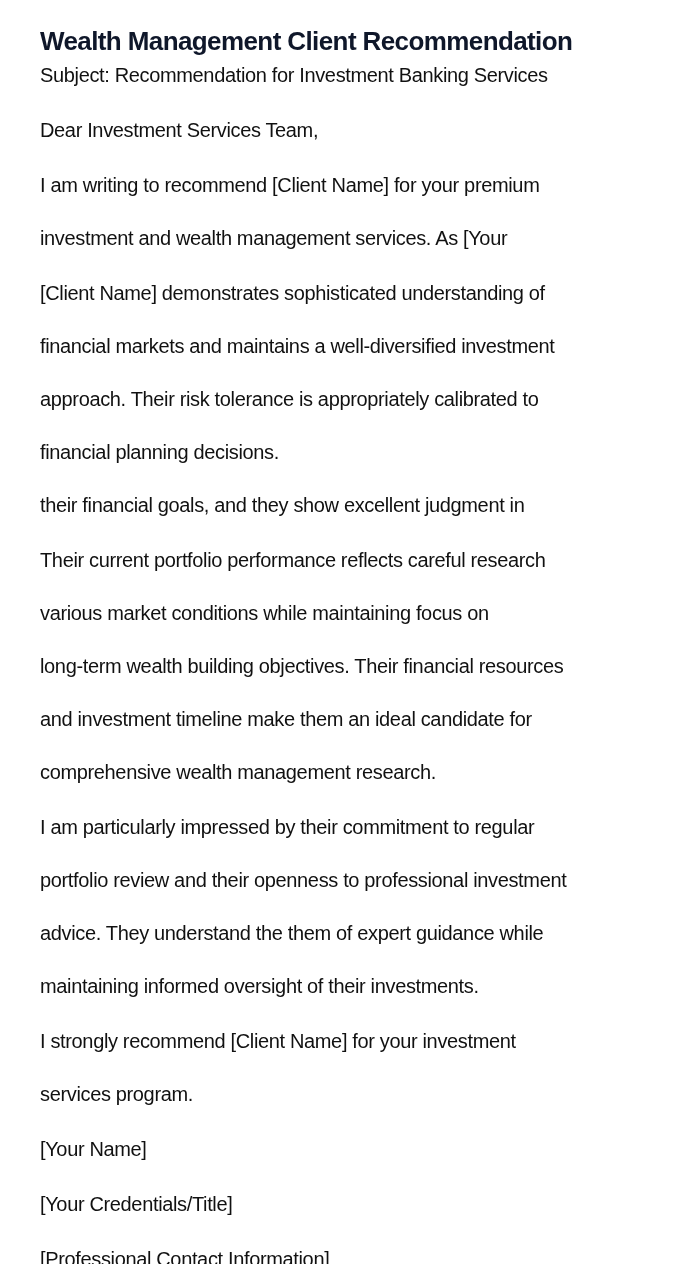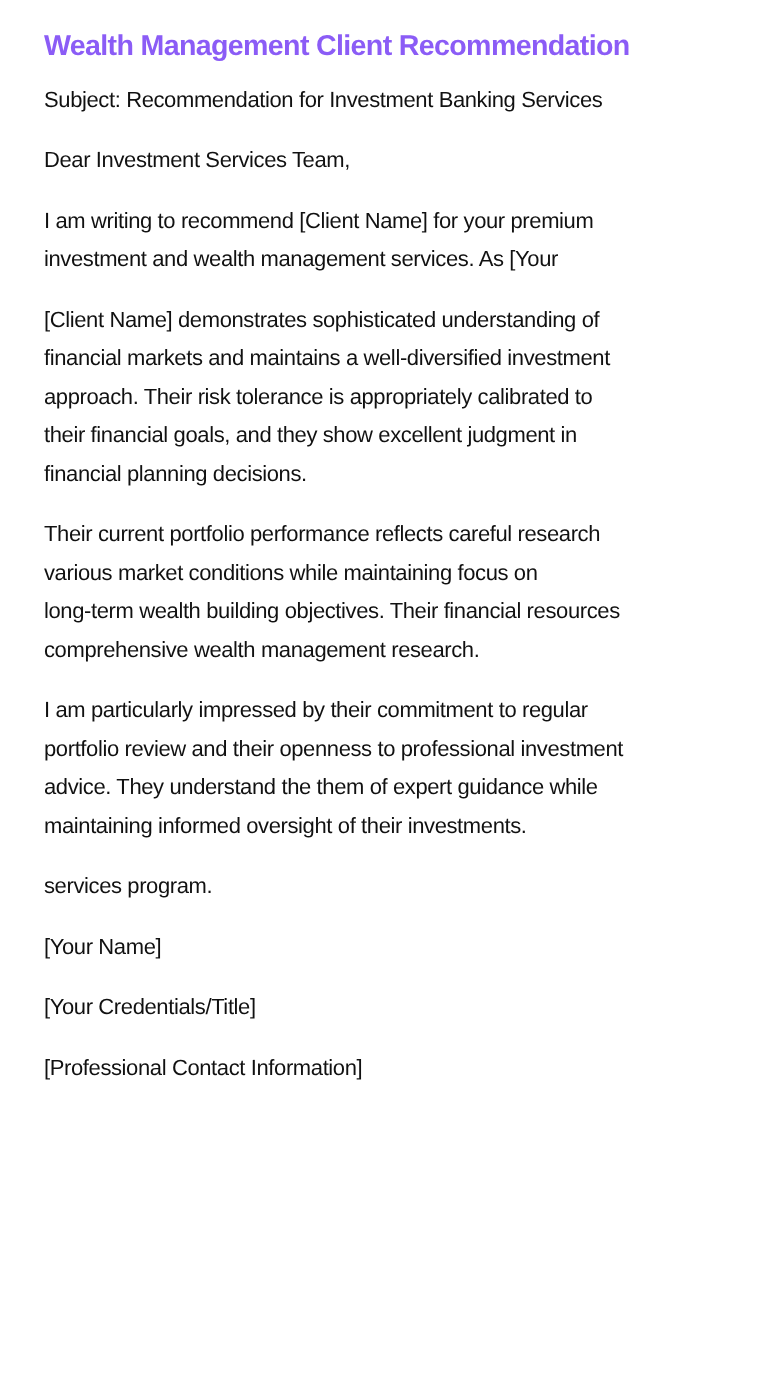--- a/index.html
+++ b/index.html
@@ -19,33 +19,34 @@
       padding: 24px 40px 0 40px;
       box-sizing: border-box;
       width: 700px;
     }
     .title {
       font-family: "Liberation Sans", sans-serif;
       font-weight: bold;
       font-size: 26px;
       line-height: 34px;
       letter-spacing: -0.6px;
-      margin: 0 0 16px 0;
-      color: #8b5cf6;
+      margin: 0 0 0 0;
+      color: #0f172a;
       white-space: nowrap;
     }
     .para {
       margin: 0 0 20px 0;
       font-size: 20px;
       line-height: 35px;
       letter-spacing: -0.35px;
     }
     .line {
       display: block;
       white-space: nowrap;
+      margin-top: 18px;
     }
   </style>
 </head>
 <body>
 
 <div class="page">
   <h1 class="title">Wealth Management Client Recommendation</h1>
 
   <p class="para">Subject: Recommendation for Investment Banking Services</p>
 
@@ -53,39 +54,41 @@
 
   <p class="para">
     <span class="line">I am writing to recommend [Client Name] for your premium</span>
     <span class="line">investment and wealth management services. As [Your</span>
   </p>
 
   <p class="para">
     <span class="line">[Client Name] demonstrates sophisticated understanding of</span>
     <span class="line">financial markets and maintains a well-diversified investment</span>
     <span class="line">approach. Their risk tolerance is appropriately calibrated to</span>
+    <span class="line">financial planning decisions.</span>
     <span class="line">their financial goals, and they show excellent judgment in</span>
-    <span class="line">financial planning decisions.</span>
   </p>
 
   <p class="para">
     <span class="line">Their current portfolio performance reflects careful research</span>
     <span class="line">various market conditions while maintaining focus on</span>
     <span class="line">long-term wealth building objectives. Their financial resources</span>
+    <span class="line">and investment timeline make them an ideal candidate for</span>
     <span class="line">comprehensive wealth management research.</span>
   </p>
 
   <p class="para">
     <span class="line">I am particularly impressed by their commitment to regular</span>
     <span class="line">portfolio review and their openness to professional investment</span>
     <span class="line">advice. They understand the them of expert guidance while</span>
     <span class="line">maintaining informed oversight of their investments.</span>
   </p>
 
   <p class="para">
+    <span class="line">I strongly recommend [Client Name] for your investment</span>
     <span class="line">services program.</span>
   </p>
 
 
   <p class="para">[Your Name]</p>
 
   <p class="para">[Your Credentials/Title]</p>
 
   <p class="para">[Professional Contact Information]</p>
 </div>

